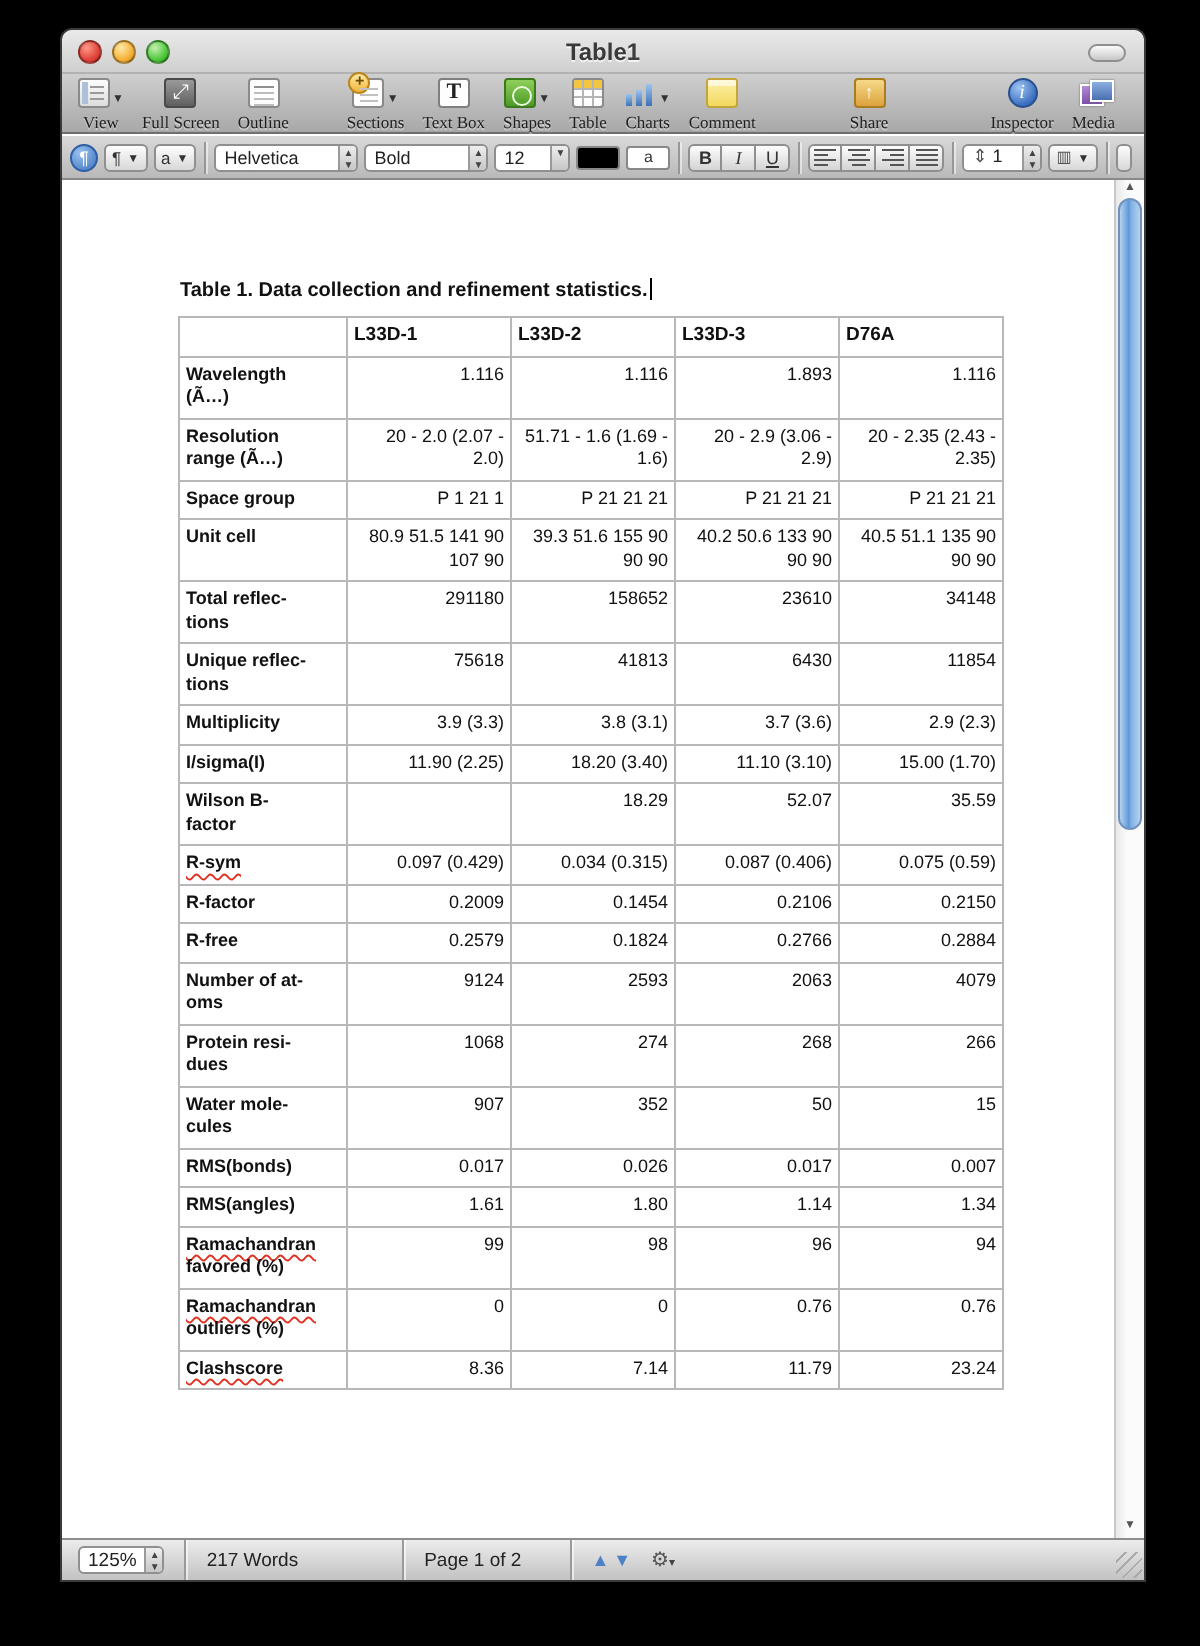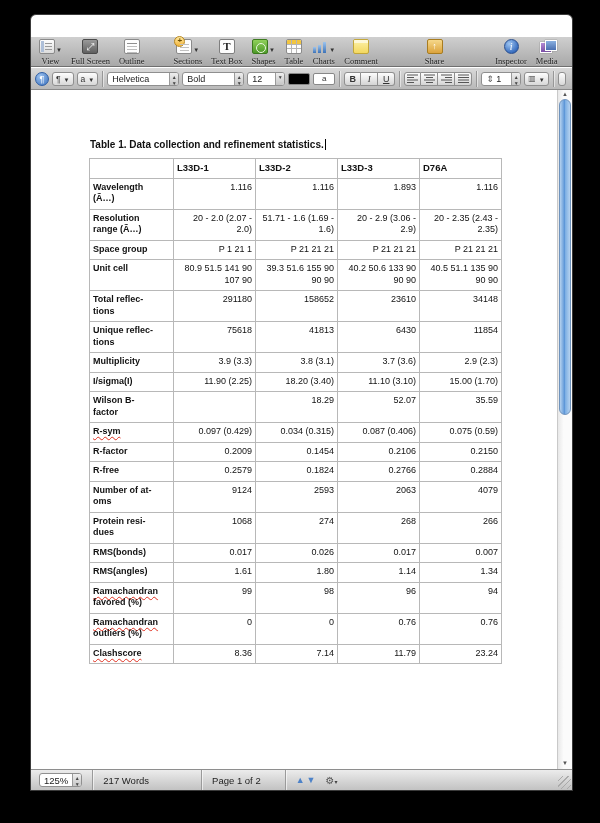--- a/index.html
+++ b/index.html
@@ -131,20 +131,27 @@
   .sb-gear{color:#555;font-size:10px;margin-left:8px;flex:none;}
   .sb-gear .c{font-size:6px;color:#444;}
   .grip{position:absolute;right:1px;bottom:1px;width:13px;height:13px;
     background:repeating-linear-gradient(135deg,transparent 0 3px,#aaa 3px 4px);}
 </style>
 </head>
 <body>
 
 <div class="window">
 
+  <div class="titlebar">
+    <div class="tl red"></div>
+    <div class="tl yellow"></div>
+    <div class="tl green"></div>
+    <div class="win-title">Table1</div>
+    <div class="pill"></div>
+  </div>
 
   <div class="toolbar" id="toolbar-items">
       <div class="tb-item">
         <div class="tb-icon-row">
           <div class="icn i-view"></div>
           <span class="caret">▼</span>
         </div>
         <span class="tb-label">View</span>
       </div>
       <div class="tb-item">
@@ -412,20 +419,28 @@
             </tr>
             <tr>
               <td class="lbl">Protein resi-
 dues</td>
               <td class="val">1068</td>
               <td class="val">274</td>
               <td class="val">268</td>
               <td class="val">266</td>
             </tr>
             <tr>
+              <td class="lbl">Water mole-
+cules</td>
+              <td class="val">907</td>
+              <td class="val">352</td>
+              <td class="val">50</td>
+              <td class="val">15</td>
+            </tr>
+            <tr>
               <td class="lbl">RMS(bonds)</td>
               <td class="val">0.017</td>
               <td class="val">0.026</td>
               <td class="val">0.017</td>
               <td class="val">0.007</td>
             </tr>
             <tr>
               <td class="lbl">RMS(angles)</td>
               <td class="val">1.61</td>
               <td class="val">1.80</td>

